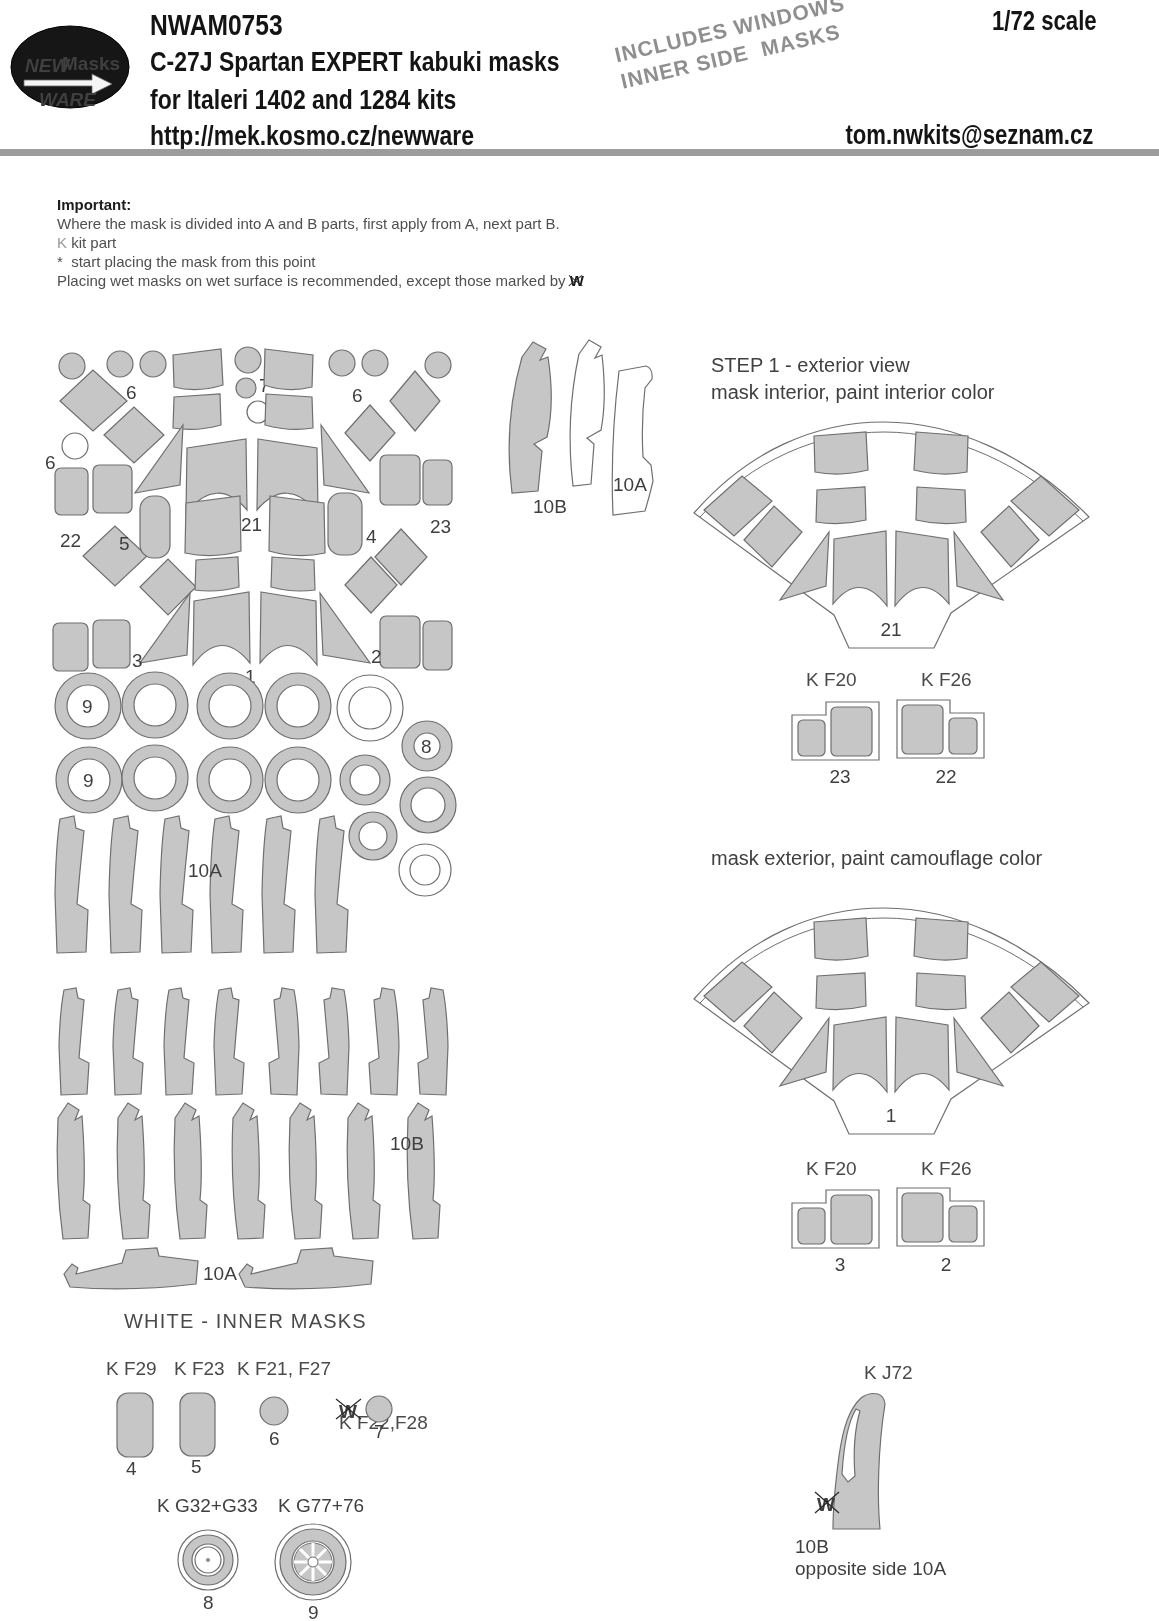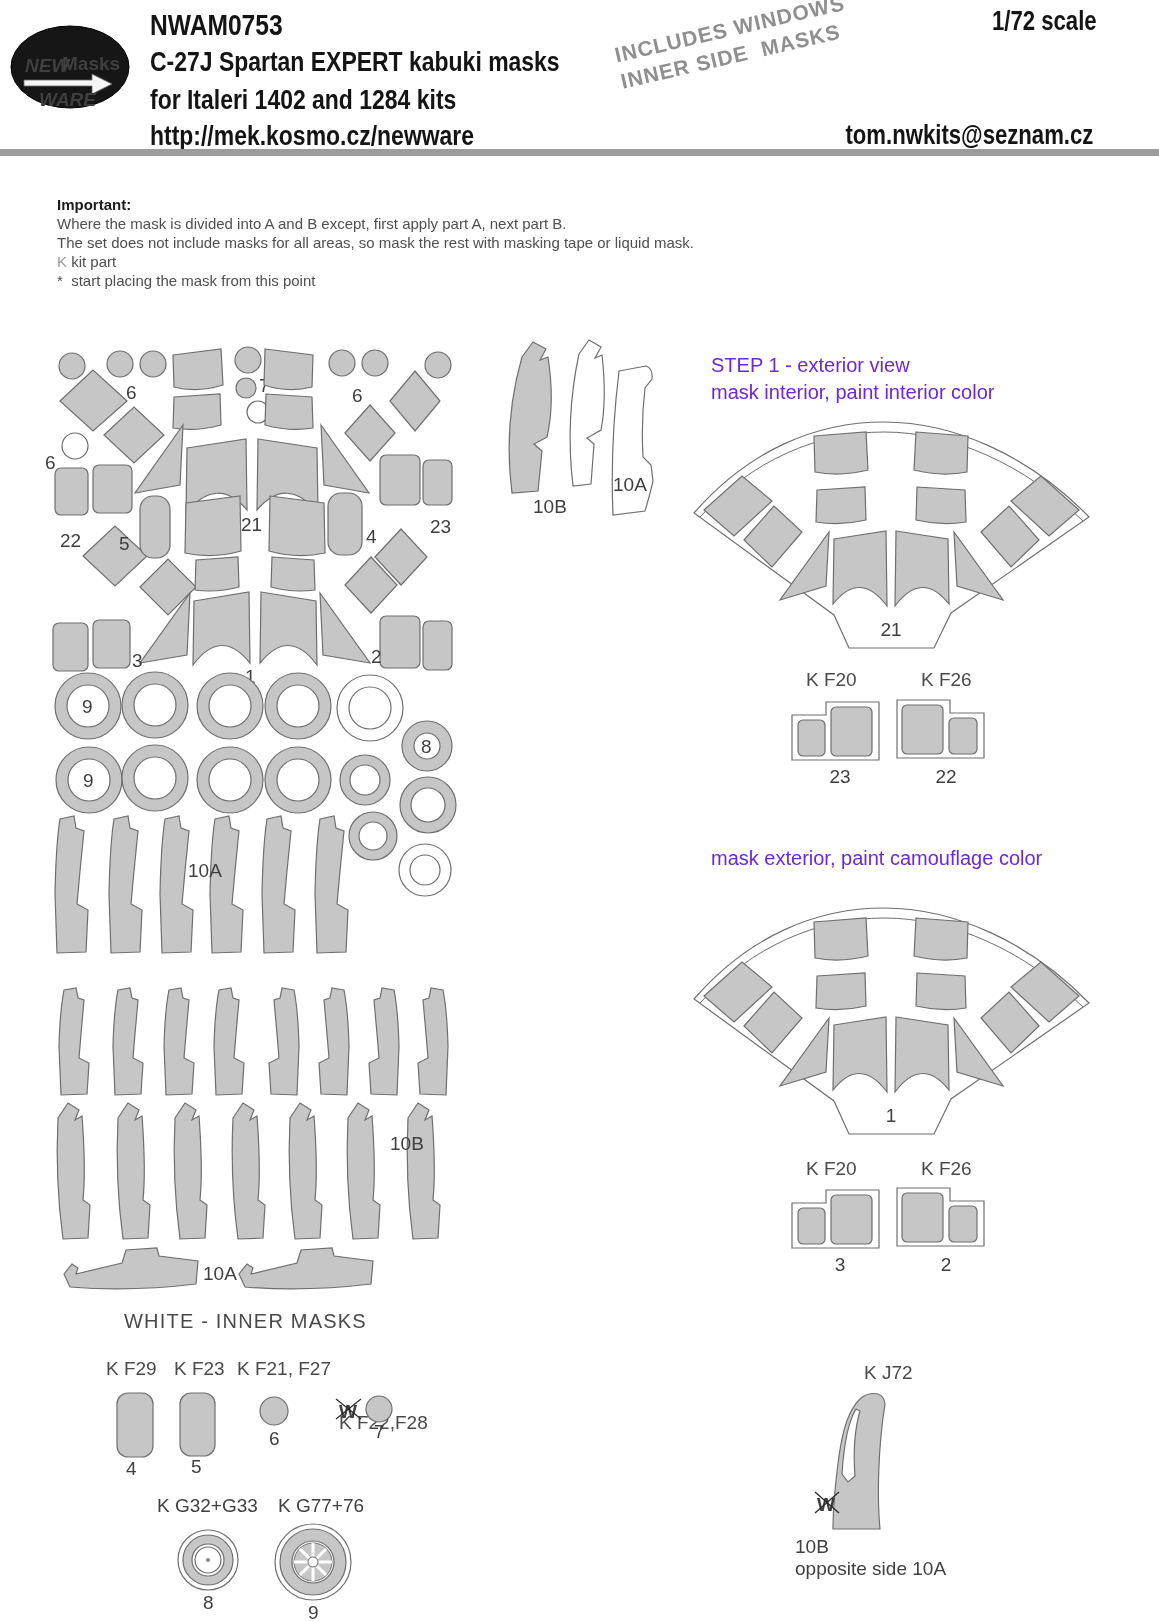--- a/index.html
+++ b/index.html
@@ -21,21 +21,21 @@
   .wmark::before{content:'';position:absolute;left:-3px;top:48%;width:120%;height:1.4px;background:#2a2a2a;transform:rotate(-38deg);}
   .wmark::after{content:'';position:absolute;left:-3px;top:48%;width:120%;height:1.4px;background:#2a2a2a;transform:rotate(38deg);}
   
   svg{overflow:visible;}
   svg text{font-family:"Liberation Sans",sans-serif;font-size:19px;fill:#3f3f3f;}
   .m{fill:#c6c6c6;stroke:#6f6f6f;stroke-width:1.2;}
   .w{fill:#ffffff;stroke:#6f6f6f;stroke-width:1.2;}
   .ln{fill:none;stroke:#6f6f6f;stroke-width:1;}
   .plbl{font-size:19px;color:#4a4a4a;white-space:nowrap;}
   .num{font-size:19px;color:#3f3f3f;text-align:center;}
-  .step-title{font-size:20px;color:#6d28d9;line-height:27px;white-space:nowrap;}
+  .step-title{font-size:20px;color:#404040;line-height:27px;white-space:nowrap;}
   .spares-h{font-size:20px;letter-spacing:1.2px;color:#4a4a4a;white-space:nowrap;}
   .xline{stroke:#2a2a2a;stroke-width:1.3;}
 </style>
 </head>
 <body>
 
 <div id="page">
 
   <svg class="abs" style="left:8px;top:24px" width="124" height="86" viewBox="0 0 124 86">
     <ellipse cx="62" cy="43" rx="59" ry="41" fill="#161616" stroke="#000"></ellipse>
@@ -53,24 +53,24 @@
   <div class="abs hdr-r" style="right:62px;top:6px;font-size:27px">1/72 scale</div>
 
   <div class="abs note-rot" style="left:612px;top:42px"><span>INCLUDES WINDOWS</span><br><span>INNER SIDE  MASKS</span></div>
 
   <div class="abs hdr-r" style="right:66px;top:120px;font-size:27px">tom.nwkits@seznam.cz</div>
 
   <div class="divider"></div>
 
   <div class="abs" style="left:57px;top:195px">
     <p class="imp"><b>Important:</b></p>
-    <p class="imp">Where the mask is divided into A and B except, first apply part A, next part B.</p>
-    <p class="imp">The set does not include masks for all areas, so mask the rest with masking tape or liquid mask.</p>
+    <p class="imp">Where the mask is divided into A and B parts, first apply from A, next part B.</p>
     <p class="imp"><span class="kgray">K</span> <span>kit part</span></p>
     <p class="imp"><span class="star">*</span>&nbsp; <span>start placing the mask from this point</span></p>
+    <p class="imp"><span>Placing wet masks on wet surface is recommended, except those marked by</span> <span class="wmark">W</span></p>
   </div>
 
   <svg class="abs" style="left:40px;top:333px" width="620" height="950" viewBox="0 0 620 950">
 
     <g>
       <circle class="m" cx="32" cy="33" r="13"></circle>
       <circle class="m" cx="80" cy="31" r="13"></circle>
       <circle class="m" cx="113" cy="31" r="13"></circle>
       <circle class="m" cx="208" cy="27" r="13"></circle>
       <circle class="m" cx="206" cy="55" r="10"></circle>

